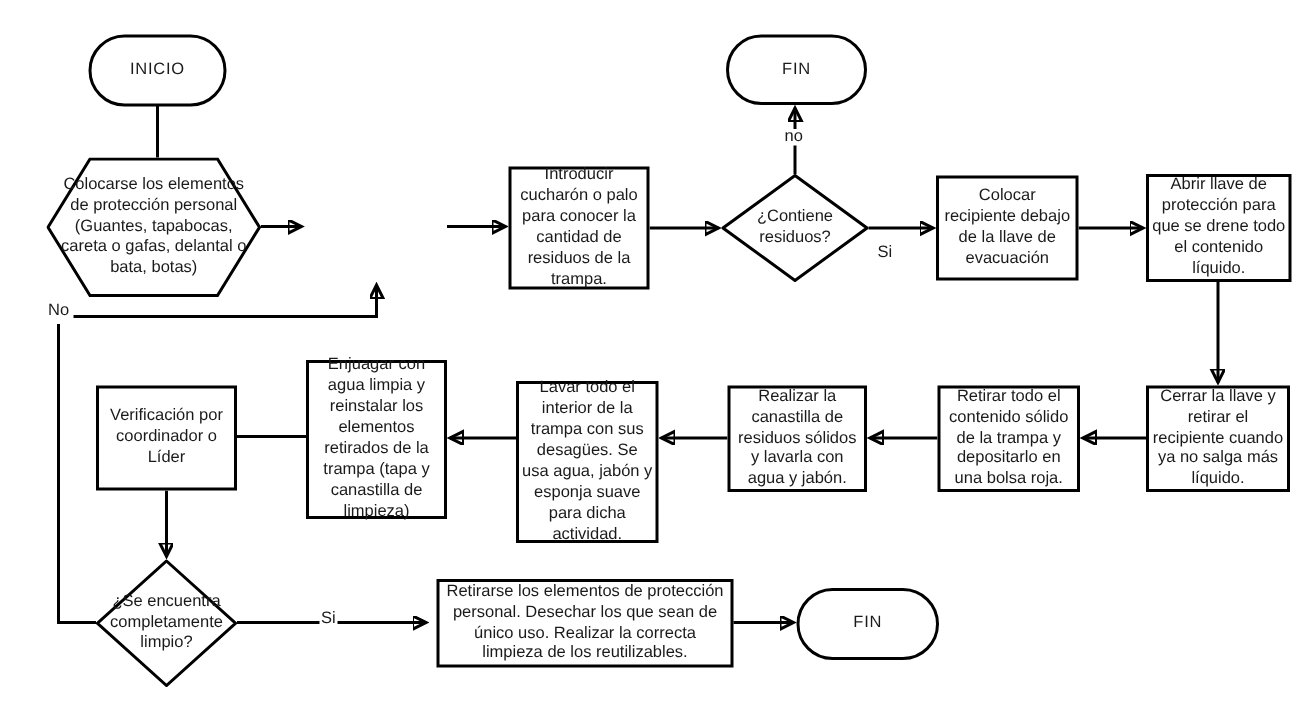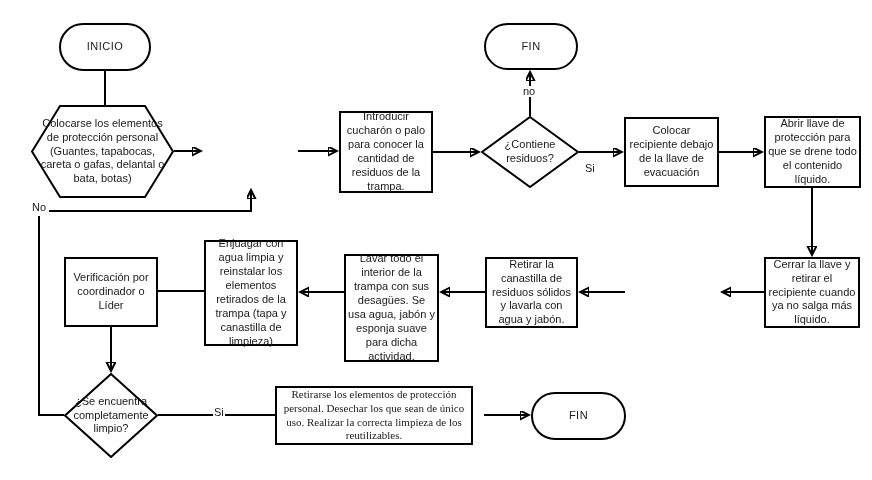--- a/index.html
+++ b/index.html
@@ -128,23 +128,26 @@
   </div>
 
   <div class="node process" style="left:753px; top:116px; width:97px; height:72px;">
     <span>Abrir llave de protección para que se drene todo el contenido líquido.</span>
   </div>
 
   <div class="node process" style="left:753px; top:257px; width:96px; height:71px;">
     <span>Cerrar la llave y retirar el recipiente cuando ya no salga más líquido.</span>
   </div>
 
+  <div class="node process" style="left:614px; top:257px; width:95px; height:71px;">
+    <span>Retirar todo el contenido sólido de la trampa y depositarlo en una bolsa roja.</span>
+  </div>
 
   <div class="node process" style="left:474px; top:257px; width:93px; height:71px;">
-    <span>Retirar la canastilla de residuos sólidos y lavarla con agua y jabón.</span>
+    <span>Realizar la canastilla de residuos sólidos y lavarla con agua y jabón.</span>
   </div>
 
   <div class="node process" style="left:333px; top:254px; width:95px; height:108px;">
     <span>Lavar todo el interior de la trampa con sus desagües. Se usa agua, jabón y esponja suave para dicha actividad.</span>
   </div>
 
   <div class="node process" style="left:193px; top:240px; width:94px; height:106px;">
     <span>Enjuagar con agua limpia y reinstalar los elementos retirados de la trampa (tapa y canastilla de limpieza)</span>
   </div>
 
@@ -152,21 +155,21 @@
     <span>Verificación por coordinador o Líder</span>
   </div>
 
   <div class="node shape-node" style="left:53px; top:373px; width:94px; height:85px;">
     <svg viewBox="0 0 94 85" preserveAspectRatio="none">
       <polygon points="47,1 93,42.5 47,84 1,42.5" fill="#ffffff" stroke="#000000" stroke-width="2"></polygon>
     </svg>
     <span class="shape-label" style="width:86px;">¿Se encuentra completamente limpio?</span>
   </div>
 
-  <div class="node process" style="left:264px; top:386px; width:198px; height:59px;font-family:Liberation Serif, serif;">
+  <div class="node process" style="left:280px; top:386px; width:198px; height:59px;">
     <span>Retirarse los elementos de protección personal. Desechar los que sean de único uso. Realizar la correcta limpieza de los reutilizables.</span>
   </div>
 
   <div class="node terminator" style="left:520px; top:392px; width:95px; height:48px;">
     <span>FIN</span>
   </div>
 
   <div class="edge-label" style="left:511px; top:86px;">no</div>
 
   <div class="edge-label" style="left:573px; top:163px;">Si</div>

